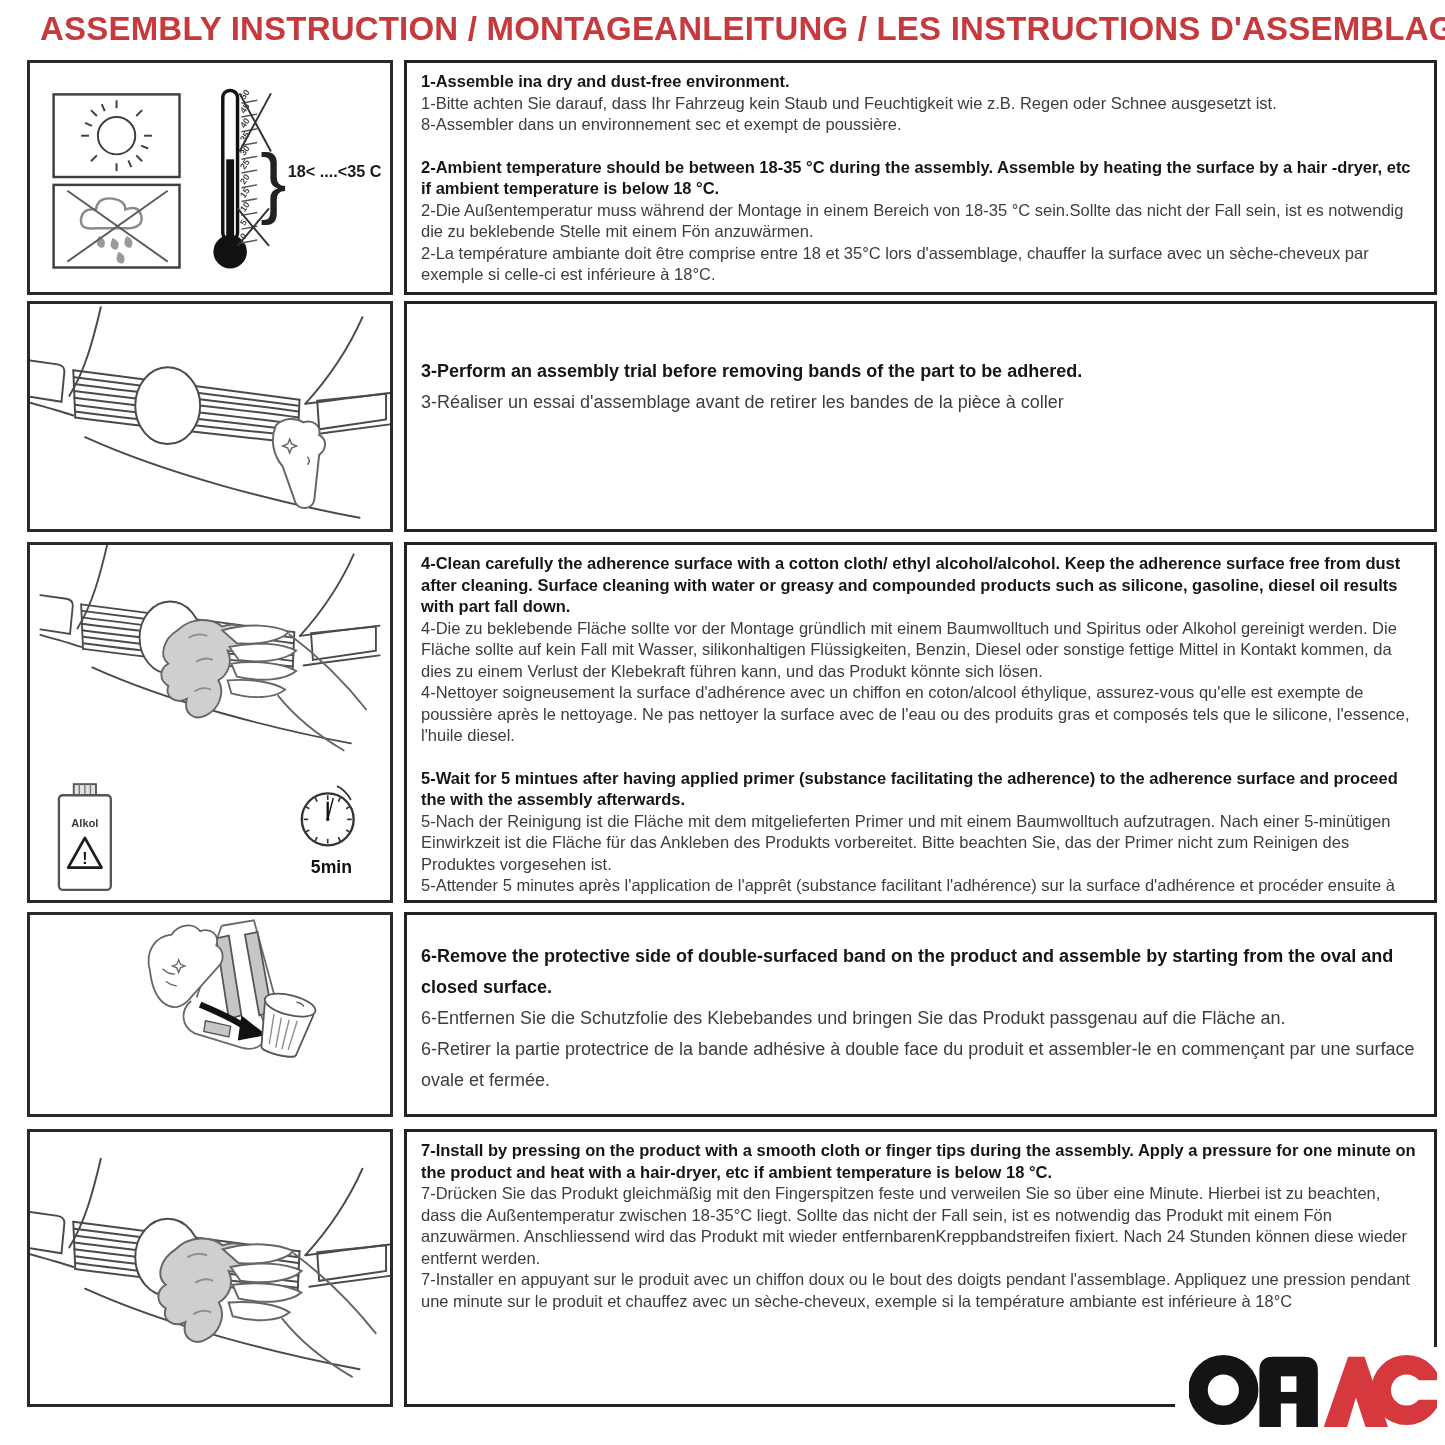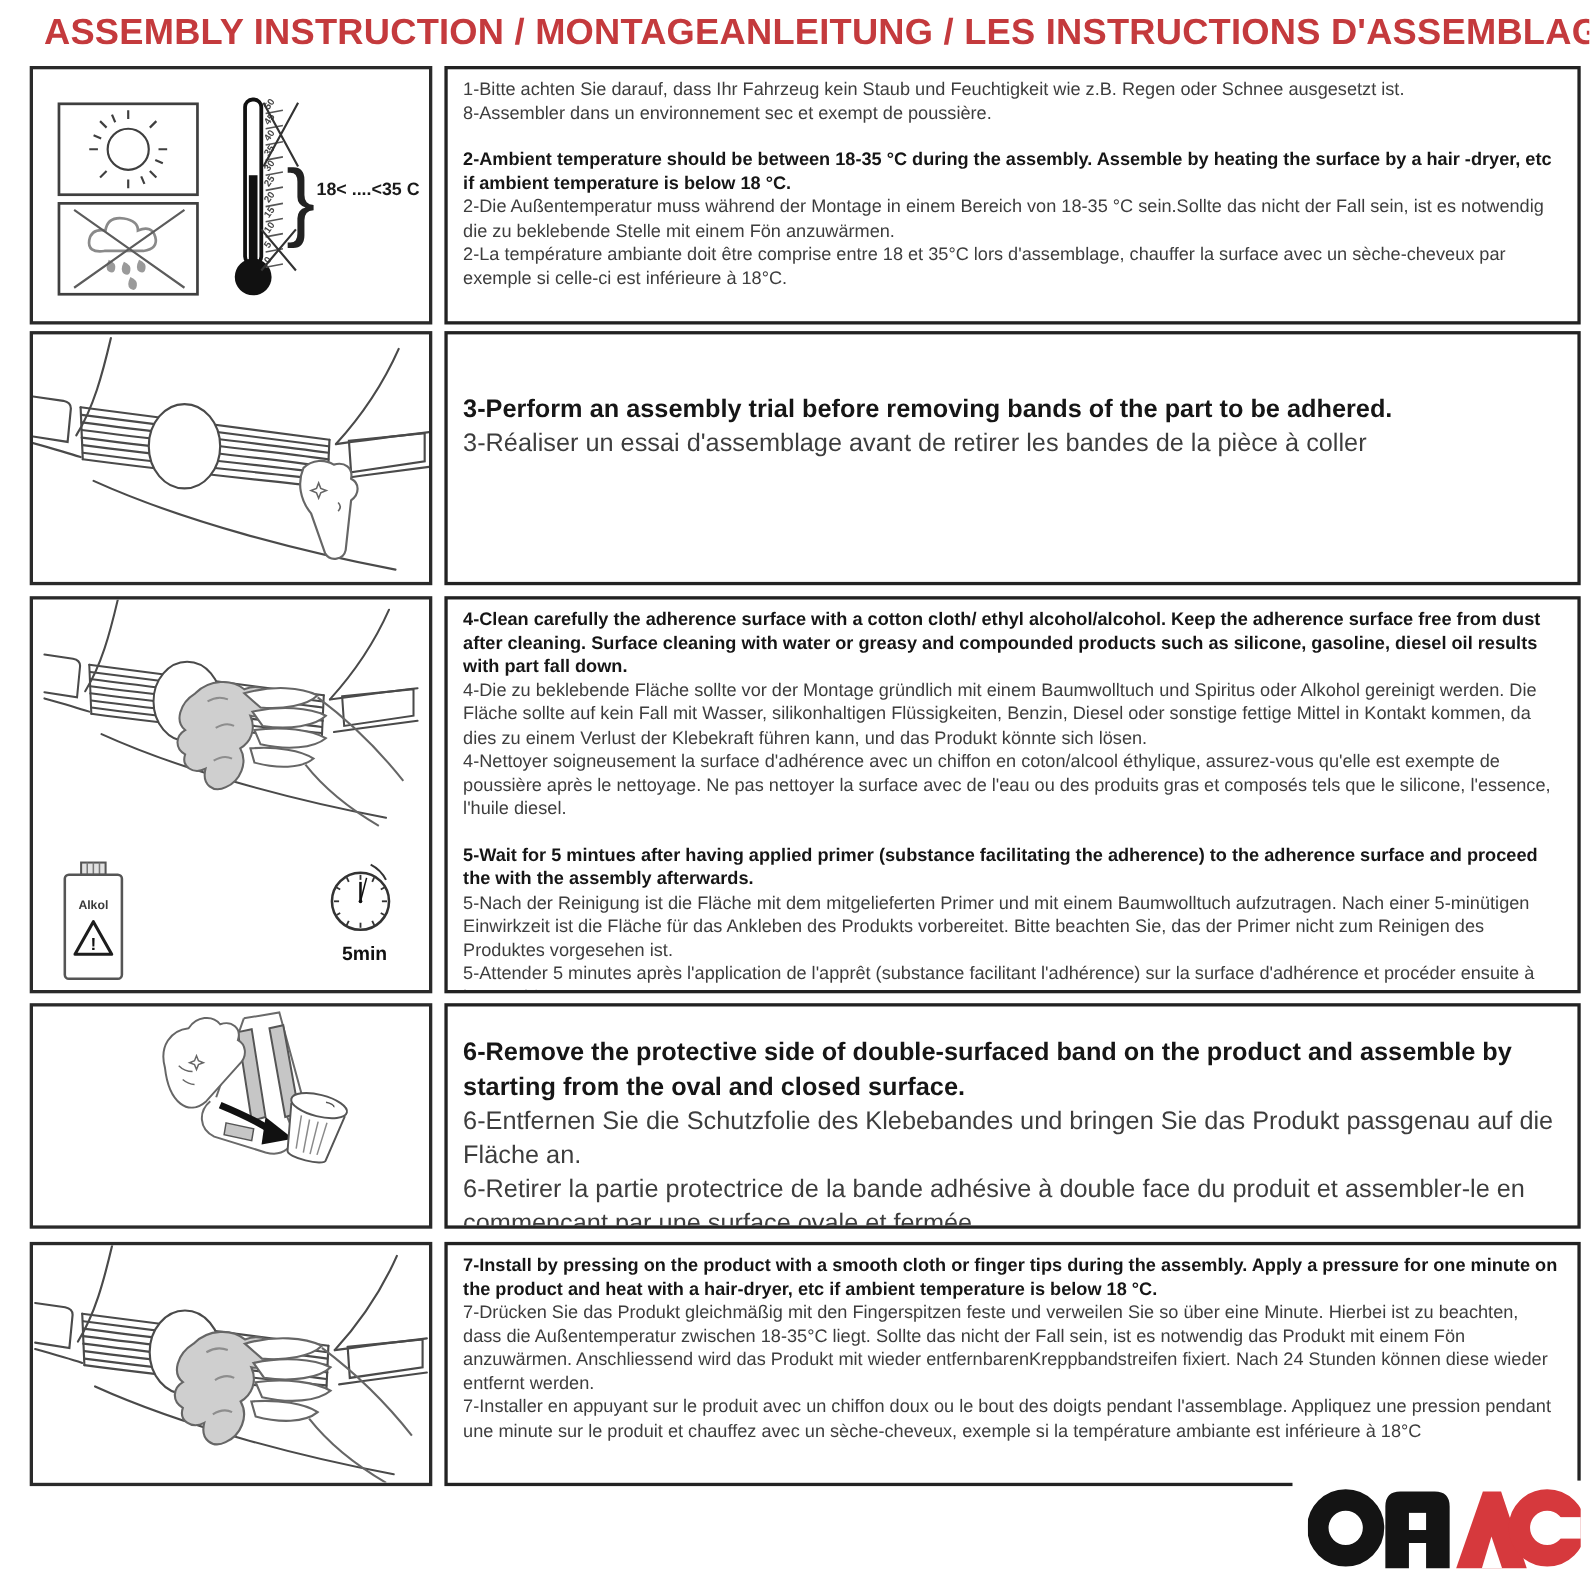--- a/index.html
+++ b/index.html
@@ -7,26 +7,26 @@
         font-family:"Liberation Sans",sans-serif;}
   .title{margin:10px 0 12px 40px;font-size:33px;font-weight:700;letter-spacing:.2px;
          color:#c43a3d;white-space:nowrap;}
   .rows{margin-left:27px;margin-right:8px;}
   .row{display:flex;gap:11px;}
   .r1{margin-bottom:6px;}  .r2{margin-bottom:10px;} .r3{margin-bottom:9px;} .r4{margin-bottom:12px;}
   .imgbox{flex:0 0 366px;border:3px solid #2a2a2a;background:#fff;box-sizing:border-box;
           display:flex;align-items:center;justify-content:center;overflow:hidden;}
   .txtbox{flex:1;border:3px solid #222;background:#fff;box-sizing:border-box;
           padding:8px 16px 6px 14px;overflow:hidden;}
-  .h1{height:235px;} .h2{height:231px;} .h3{height:361px;} .h4{height:205px;} .h5{height:222px;}
+  .h1{height:235px;} .h2{height:231px;} .h3{height:361px;} .h4{height:205px;} .h5{height:278px;}
   .imgbox svg{display:block;width:100%;height:100%;}
   .t{margin:0;font-size:16.5px;line-height:21.5px;color:#3d3d3d;font-weight:400;}
   .b{color:#161616;font-weight:700;}
   .gap{margin-top:21px;}
-  .big .t{font-size:23px;line-height:31px;}
+  .big .t{font-size:18px;line-height:31px;}
   .pad-mid{padding-top:52px;}
   .pad-six{padding-top:26px;}
   .logo{position:absolute;right:6px;bottom:12px;background:#fff;padding:4px 2px 2px 14px;}
 </style>
 </head>
 <body>
 
 <div class="page">
 
   <div class="title">ASSEMBLY INSTRUCTION / MONTAGEANLEITUNG / LES INSTRUCTIONS D'ASSEMBLAGE</div>
@@ -99,20 +99,21 @@
               <text x="218" y="178" transform="rotate(-55 218 178)">0</text>
             </g>
             <path d="M213,29 L245,88 M245,29 L213,88" stroke="#333" stroke-width="2"></path>
             <path d="M211,146 L243,184 M243,146 L211,184" stroke="#333" stroke-width="2"></path>
             <text x="234" y="147" font-size="80" fill="#222">}</text>
             <text x="262" y="114" font-size="16.5" font-weight="bold" fill="#1a1a1a">18&lt; ....&lt;35 C</text>
           </g>
         </svg>
       </div>
       <div class="txtbox h1">
+        <p class="t b">1-Assemble ina dry and dust-free environment.</p>
         <p class="t">1-Bitte achten Sie darauf, dass Ihr Fahrzeug kein Staub und Feuchtigkeit wie z.B. Regen oder Schnee ausgesetzt ist.</p>
         <p class="t">8-Assembler dans un environnement sec et exempt de poussière.</p>
         <p class="t b gap">2-Ambient temperature should be between 18-35 °C  during the assembly. Assemble by heating the surface by a hair -dryer, etc if ambient temperature is below 18 °C.</p>
         <p class="t">2-Die Außentemperatur muss während der Montage in einem Bereich von 18-35 °C  sein.Sollte das nicht der Fall sein, ist es notwendig die zu beklebende Stelle mit einem Fön anzuwärmen.</p>
         <p class="t">2-La température ambiante doit être comprise entre 18 et 35°C lors d'assemblage, chauffer la surface avec un sèche-cheveux par exemple si celle-ci est inférieure à 18°C.</p>
       </div>
     </div>
 
     <div class="row r2">
       <div class="imgbox h2">

